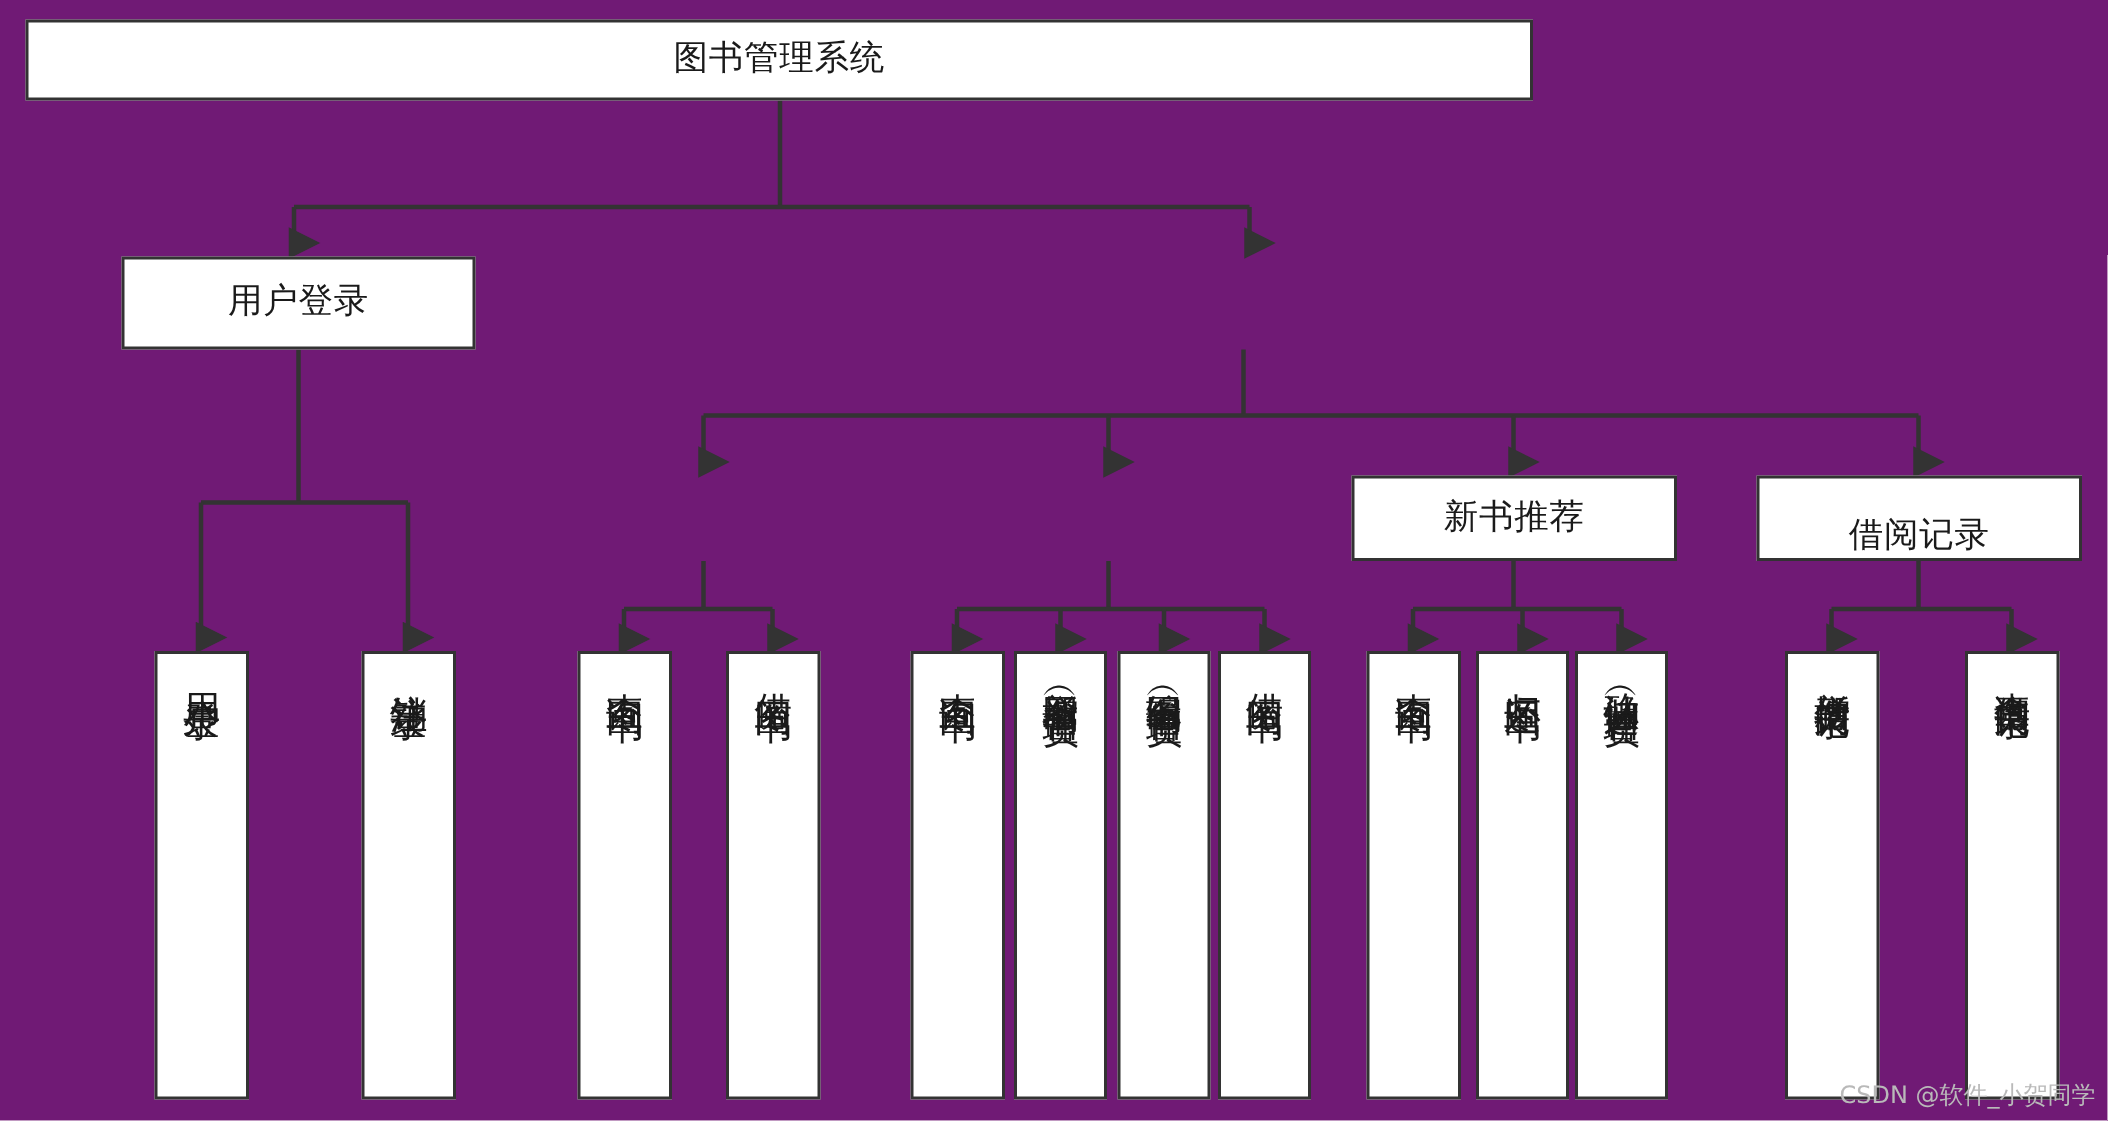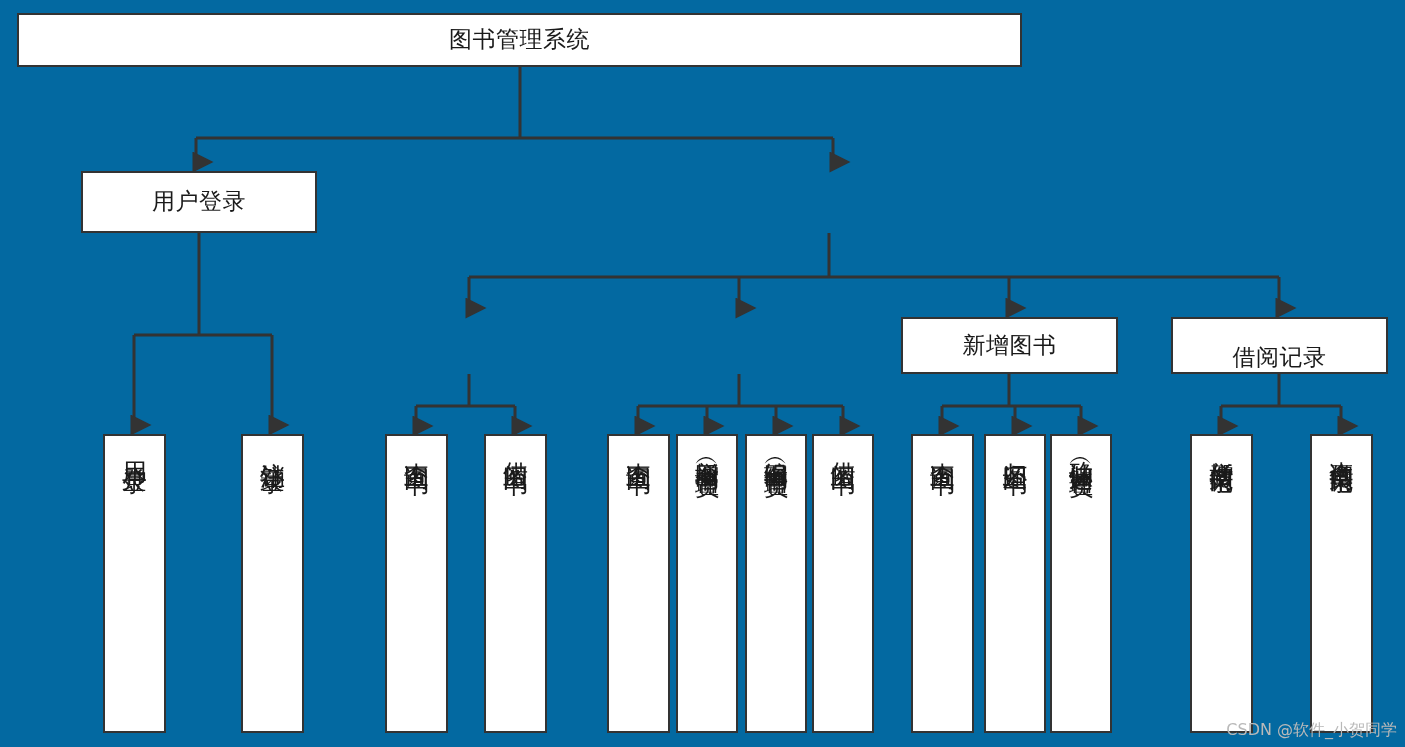--- a/index.html
+++ b/index.html
@@ -7,21 +7,21 @@
     padding: 0;
     background: #ffffff;
   }
   body {
     font-family: "DejaVu Sans", "Liberation Sans", sans-serif;
   }
   #canvas {
     position: relative;
     width: 1405px;
     height: 747px;
-    background: #0369a1;
+    background: #701a75;
     overflow: hidden;
   }
   #edges {
     position: absolute;
     left: 0;
     top: 0;
     width: 1405px;
     height: 747px;
     pointer-events: none;
   }
@@ -132,21 +132,21 @@
 
   <div class="node horiz" style="left:17px;top:13px;width:1005px;height:54px;">
     <span class="lbl">图书管理系统</span>
   </div>
 
   <div class="node horiz" style="left:81px;top:171px;width:236px;height:62px;">
     <span class="lbl">用户登录</span>
   </div>
 
   <div class="node horiz" style="left:901px;top:317px;width:217px;height:57px;">
-    <span class="lbl">新增图书</span>
+    <span class="lbl">新书推荐</span>
   </div>
   <div class="node horiz" style="left:1171px;top:317px;width:217px;height:57px;align-items:flex-end;">
     <span class="lbl">借阅记录</span>
   </div>
 
   <div class="node vert" style="left:103px;top:434px;width:63px;height:299px;">
     <span class="lbl">用户登录</span>
   </div>
   <div class="node vert" style="left:241px;top:434px;width:63px;height:299px;">
     <span class="lbl">注销登录</span>

